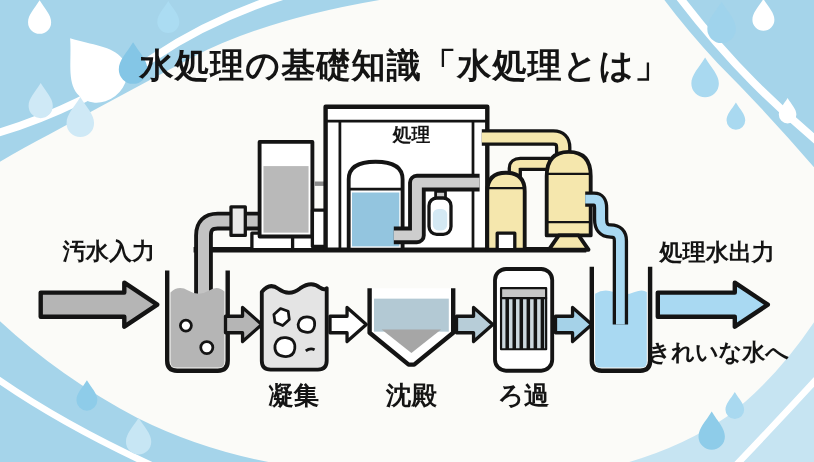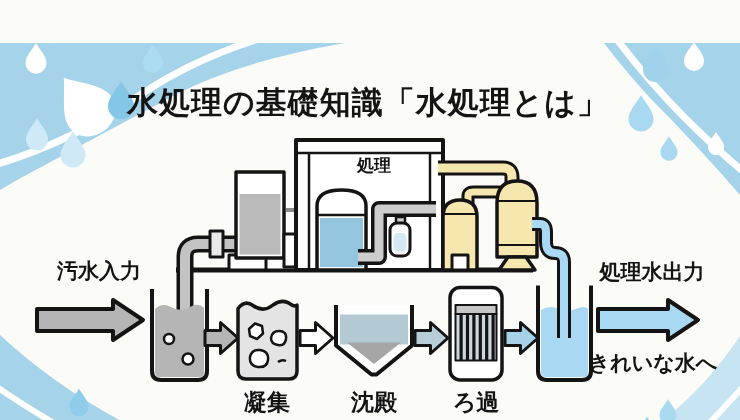--- a/index.html
+++ b/index.html
@@ -1,21 +1,21 @@
 <!DOCTYPE html>
 <html><head>
 <meta charset="utf-8">
 <style>
   html,body{margin:0;padding:0;}
   body{
     width:740px;height:420px;overflow:hidden;
     background:#fbfbf8;
     font-family:"Liberation Sans","DejaVu Sans",sans-serif;
   }
-  .stage{position:relative;width:740px;height:340px;margin-top:43px;}
+  .stage{position:relative;width:740px;height:340px;}
   svg{position:absolute;left:0;top:0;display:block;}
   text{
     font-family:"Liberation Sans","DejaVu Sans",sans-serif;
     fill:#141414;font-weight:bold;
   }
   .title-text{font-size:31px;letter-spacing:1px;}
   .label-lg{font-size:21px;}
   .label-stage{font-size:23px;}
   .label-sm{font-size:17px;}
 </style>

